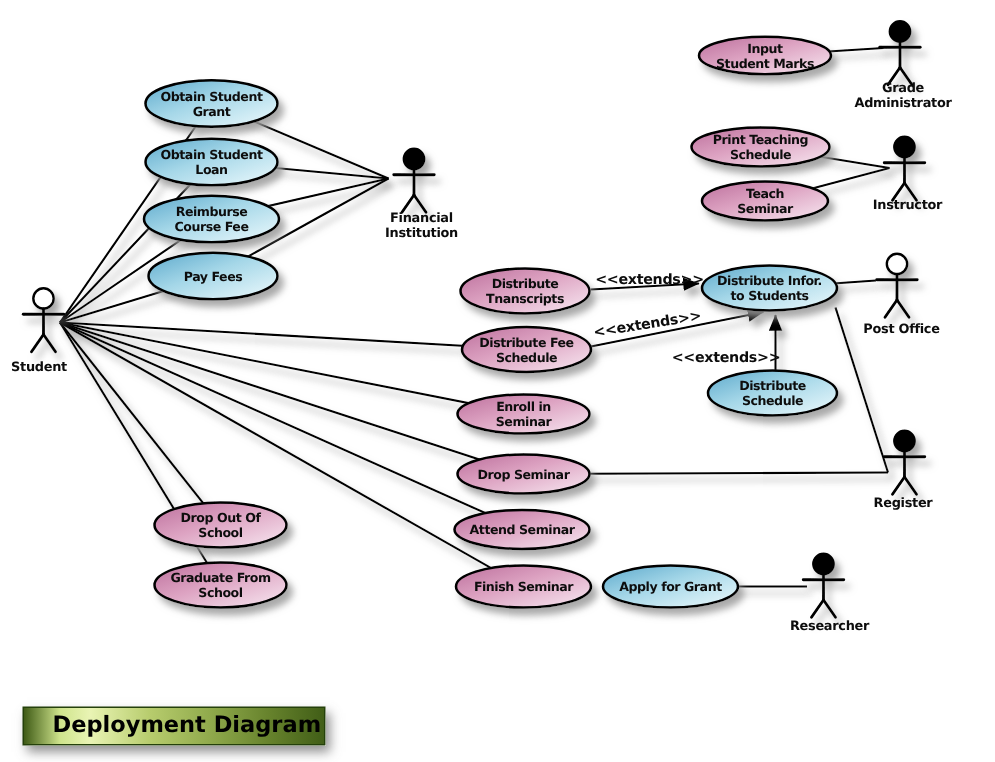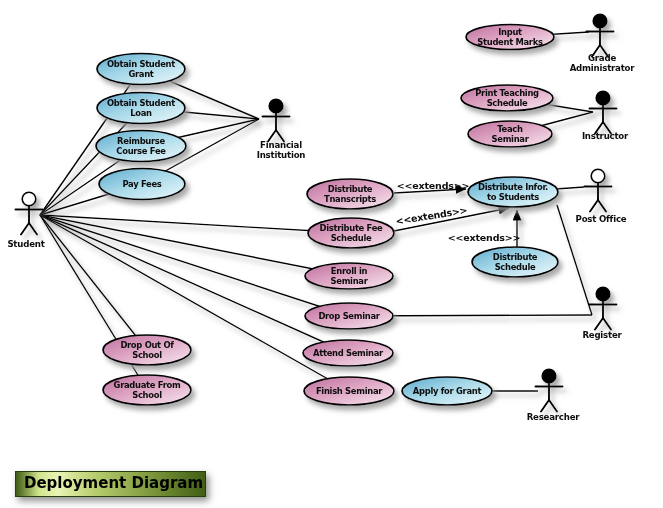--- a/index.html
+++ b/index.html
@@ -8,21 +8,21 @@
     width:663px;height:508px;
     background:#ffffff;
     overflow:hidden;
     font-family:"DejaVu Sans", sans-serif;
   }
   .canvas > svg{position:absolute;left:0;top:0;}
   .diagram-title{
     position:absolute;
     left:15px;top:471px;
     width:181px;height:24px;
-    padding-left:8px;
+    padding-left:19px;
     line-height:23px;
     font-size:15px;
     font-weight:bold;
     color:#000;
     letter-spacing:0px;
     background:linear-gradient(90deg,
       #3f5b16 0%, #cfe48c 12%, #e9f4b4 22%,
       #b7cc6d 42%, #90aa4c 62%, #66822c 82%, #415e17 100%);
     border:1px solid #24400b;
     box-shadow:3px 4px 7px rgba(110,110,110,.75);

